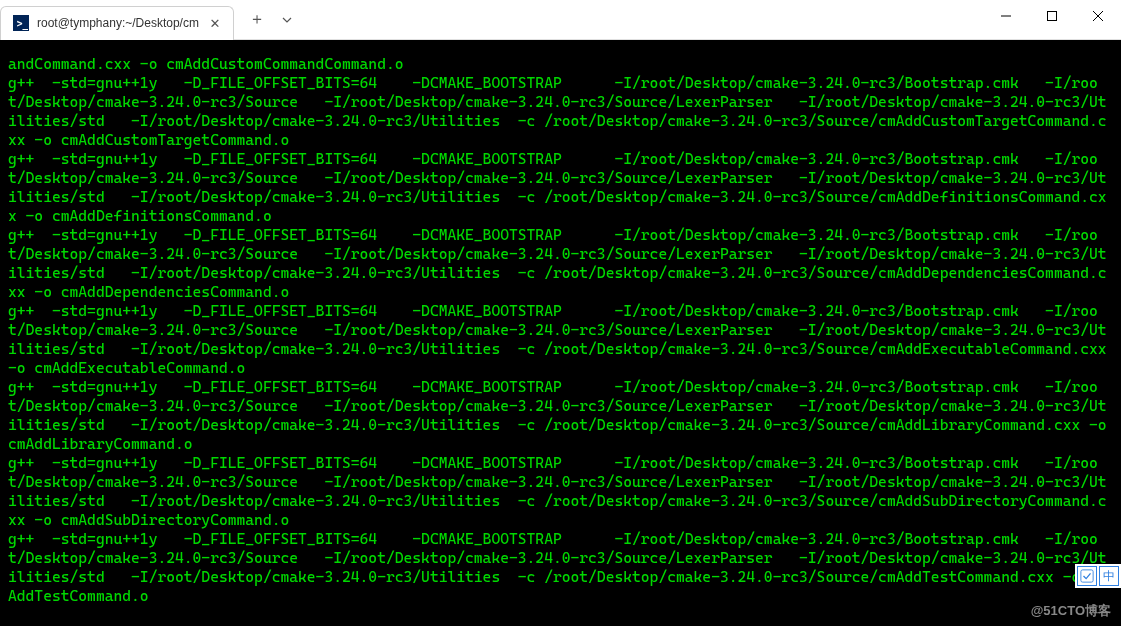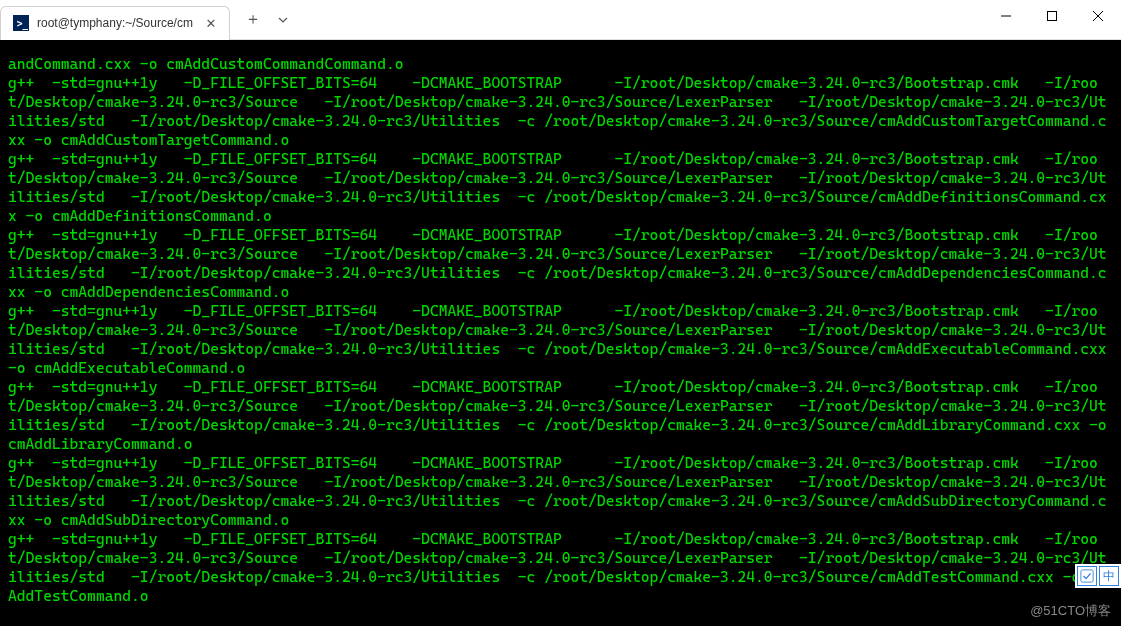--- a/index.html
+++ b/index.html
@@ -121,20 +121,21 @@
       word-break: break-all;
       position: relative;
     }
     .watermark {
       position: absolute;
       bottom: 6px;
       right: 10px;
       color: #888;
       font-size: 13px;
       font-family: sans-serif;
+      font-weight: bold;
     }
     .ime-indicator {
       position: absolute;
       bottom: 38px;
       right: 0;
       display: flex;
       gap: 2px;
       background: #fff;
       padding: 2px;
     }
@@ -155,21 +156,21 @@
 
 <div class="titlebar">
   <div class="tabs">
     <div class="tab">
       <div class="tab-icon">
         <svg viewBox="0 0 16 16" width="14" height="14">
             <rect width="16" height="16" fill="#012456"></rect>
             <text x="3" y="12" font-size="11" fill="#fff" font-family="monospace">&gt;_</text>
           </svg>
       </div>
-      <span class="tab-title">root@tymphany:~/Source/cm</span>
+      <span class="tab-title">root@tymphany:~/Desktop/cm</span>
       <div class="tab-close">✕</div>
     </div>
     <div class="new-tab">＋</div>
     <div class="chevron-down">
       <svg viewBox="0 0 10 10" width="10" height="10">
           <path d="M1 3 L5 7 L9 3" stroke="#555" stroke-width="1.2" fill="none"></path>
         </svg>
     </div>
   </div>
   <div class="window-controls">

